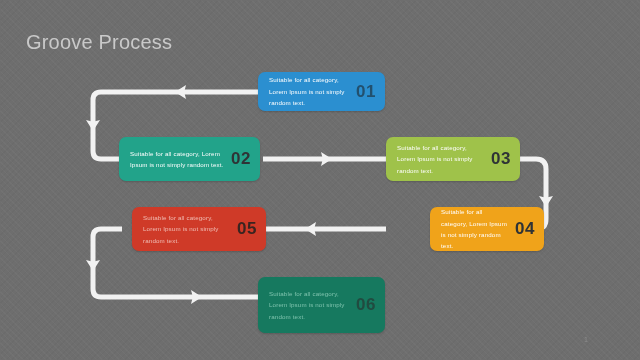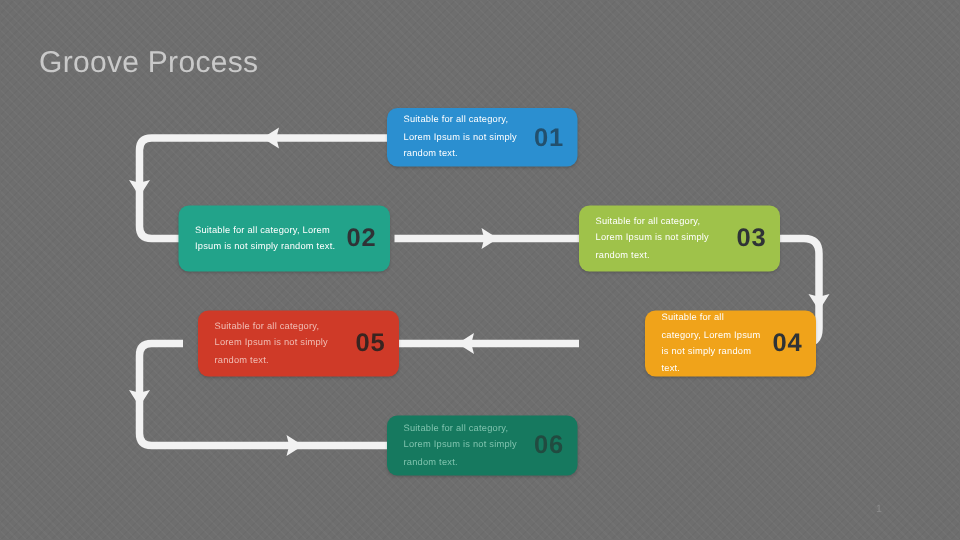--- a/index.html
+++ b/index.html
@@ -66,21 +66,21 @@
     margin-left: 6px;
     letter-spacing: 0.5px;
   }
 
   
   .step-01 { left: 258px; top: 72px;  width: 127px; height: 39px; background: #2b8fd0; }
   .step-02 { left: 119px; top: 137px; width: 141px; height: 44px; background: #22a38a; }
   .step-03 { left: 386px; top: 137px; width: 134px; height: 44px; background: #9fc24a; }
   .step-04 { left: 386px; top: 207px; width: 114px; height: 44px; background: #f0a31a; margin-left: 44px; }
   .step-05 { left: 132px; top: 207px; width: 134px; height: 44px; background: #cf3a28; }
-  .step-06 { left: 258px; top: 277px; width: 127px; height: 40px; background: #16795f; }
+  .step-06 { left: 258px; top: 277px; width: 127px; height: 56px; background: #16795f; }
 
   
   .step-05 .step-text { color: #f0bdb4; }
   .step-06 .step-text { color: #7fc3ae; }
   .step-05 .step-num  { color: #3a2420; }
   .step-06 .step-num  { color: #214b40; }
   .step-01 .step-num  { color: #22506e; }
 
   
   #page-number {

